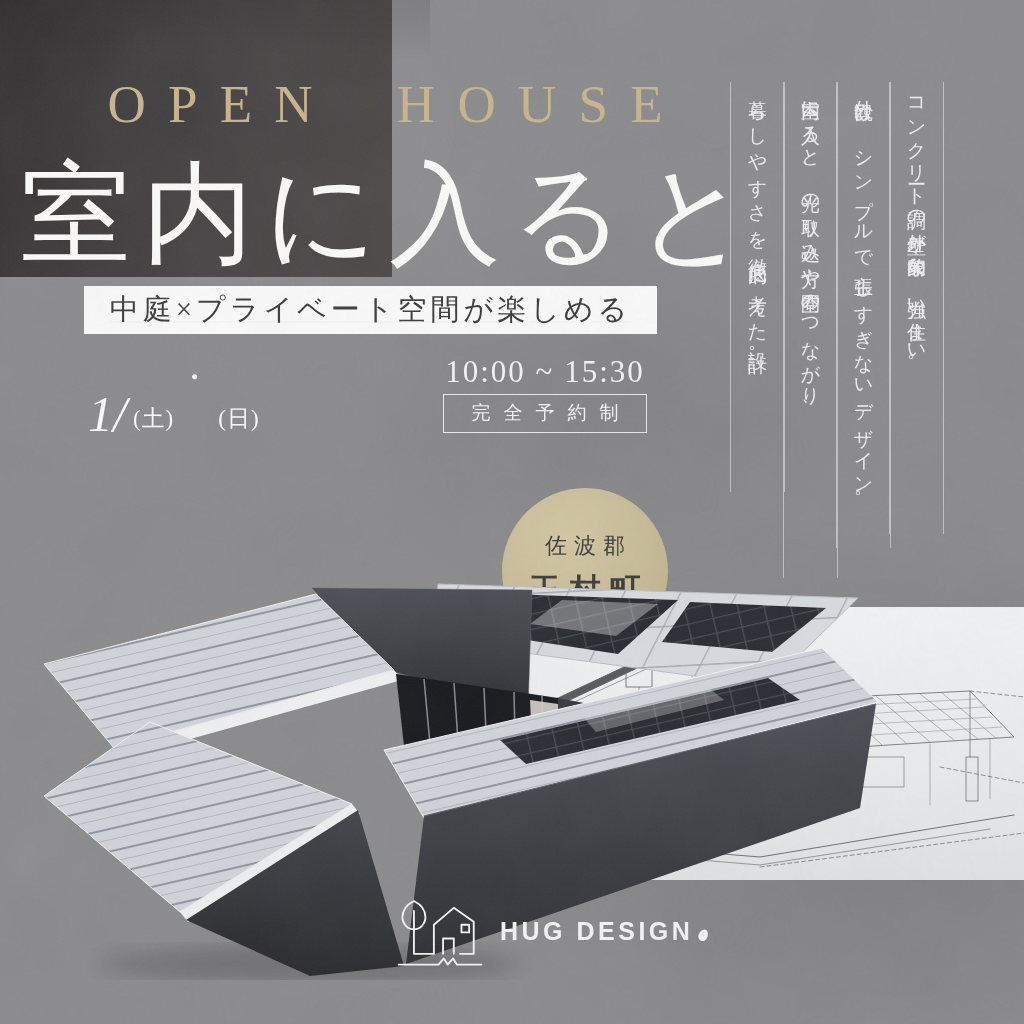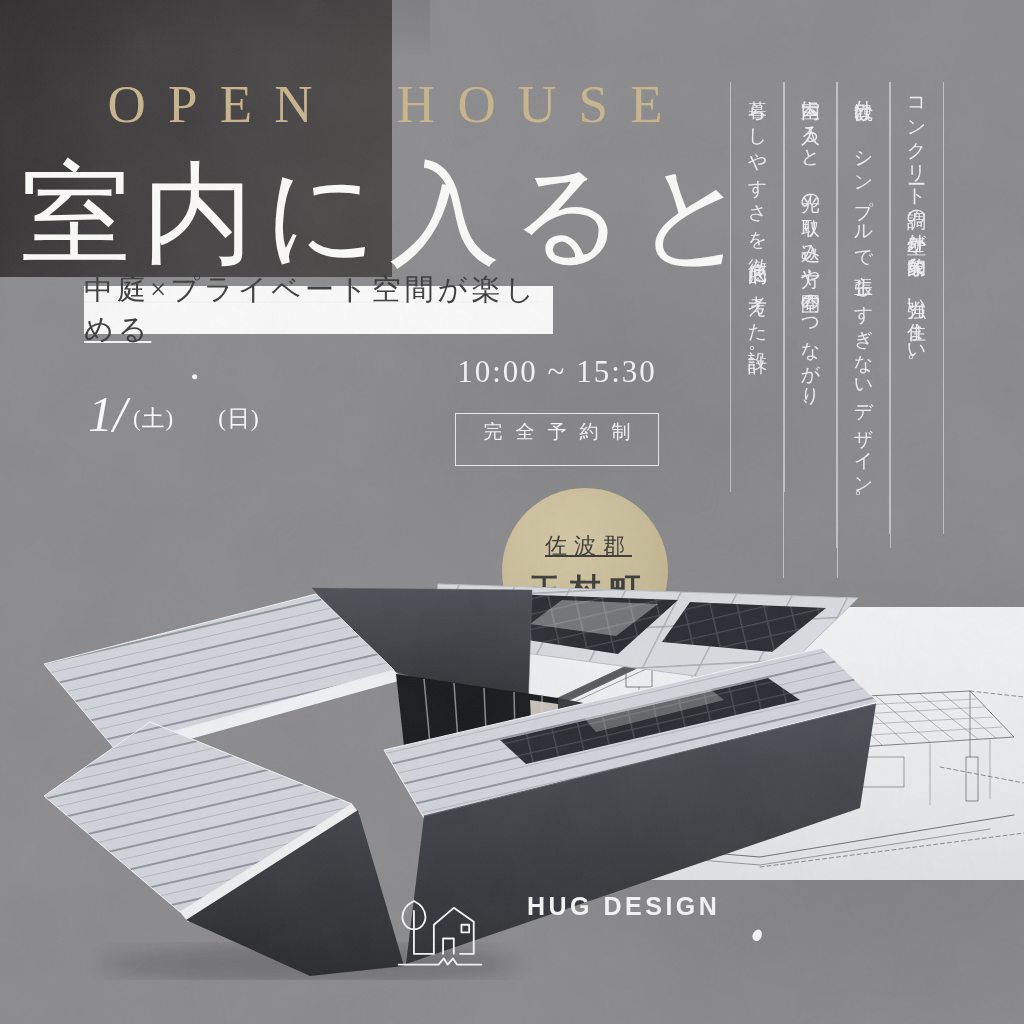--- a/index.html
+++ b/index.html
@@ -24,65 +24,65 @@
     background:linear-gradient(100deg,#343132 0%,#454243 55%,#4b4848 100%);z-index:2;}
   .ground-shadow{left:0;top:888;width:430px;height:60px;
     background:linear-gradient(180deg,rgba(0,0,0,.10),rgba(0,0,0,0));z-index:2;}
   .white-panel{left:430px;top:607px;width:594px;height:273px;
     background:linear-gradient(180deg,#f1f2f3 0%,#e9ebec 55%,#dfe1e2 100%);z-index:3;}
 
   
   .location-circle{left:502px;top:488px;width:166px;height:166px;border-radius:50%;
     background:radial-gradient(120px 120px at 38% 30%, #d2c6a3, #c6ba95 70%, #bfb28c 100%);
     z-index:4;display:flex;flex-direction:column;align-items:center;justify-content:center;
-    color:#3a3a38;text-align:center;text-decoration:underline;}
+    color:#3a3a38;text-align:center;}
   .loc-district{font-size:22px;letter-spacing:7px;text-indent:7px;}
   .loc-town{font-size:31px;letter-spacing:9px;text-indent:9px;margin-top:8px;font-weight:bold;}
 
   
   .house-render{left:10px;top:580px;width:880px;height:400px;z-index:5;}
   .wireframe{position:absolute;inset:0;}
 
   
   .top-content{left:0;top:0;width:770px;text-align:center;z-index:10;}
   .eyebrow{position:absolute;left:0;top:74px;width:770px;
     font-size:53px;letter-spacing:.42em;word-spacing:.5em;text-indent:.42em;
     color:#c7b48c;}
   .main-title{position:absolute;left:0;top:140px;width:770px;
     font-size:111px;letter-spacing:.10em;text-indent:.10em;color:#fafaf8;}
 
-  .subtitle-bar{left:84px;top:286px;width:469px;height:48px;background:#fafafa;
+  .subtitle-bar{left:84px;top:286px;width:573px;height:48px;background:#fafafa;
     display:flex;align-items:center;justify-content:center;z-index:10;text-decoration:underline;}
   .subtitle-bar span{color:#3b3b3b;font-size:29px;letter-spacing:4px;}
 
   
   .date-row{left:88px;top:342px;height:100px;display:flex;align-items:flex-end;z-index:10;color:#fbfbfb;}
   .d-pre{font-size:50px;font-style:italic;line-height:.8;padding-bottom:8px;}
   .d-num{font-size:88px;font-style:italic;line-height:.78;letter-spacing:-2px;}
   .d-small{font-size:23px;padding:0 2px 8px 6px;letter-spacing:1px;}
   .d-dot{font-size:32px;align-self:center;transform:translateY(-14px);padding:0 2px;}
 
-  .time-block{left:455px;top:354px;width:204px;text-align:center;z-index:10;}
+  .time-block{left:443px;top:354px;width:204px;text-align:center;z-index:10;}
   .time-text{font-size:31px;letter-spacing:2px;color:#f3f3f3;white-space:nowrap;}
-  .reserve-box{margin-top:23px;border:1px solid rgba(250,250,250,.85);
-    padding:5px 0 20px 0;font-size:19px;letter-spacing:13px;text-indent:13px;color:#f3f3f3;}
+  .reserve-box{margin-top:4px;border:1px solid rgba(250,250,250,.85);
+    padding:5px 0 6px 0;font-size:19px;letter-spacing:13px;text-indent:13px;color:#f3f3f3;}
 
   
   .vcol{position:absolute;top:82px;width:53px;z-index:10;
     border-left:1px solid rgba(250,250,250,.5);border-right:1px solid rgba(250,250,250,.5);
     display:flex;justify-content:center;}
   .vcol span{writing-mode:vertical-rl;text-orientation:upright;
     font-size:19px;color:#ededee;padding-top:3px;}
   .vcol-0{left:889px;height:452px;} .vcol-0 span{letter-spacing:.5px;}
   .vcol-1{left:836px;height:466px;} .vcol-1 span{letter-spacing:3px;}
   .vcol-2{left:783px;height:496px;} .vcol-2 span{letter-spacing:1.5px;}
   .vcol-3{left:730px;height:410px;} .vcol-3 span{letter-spacing:4px;}
 
   
-  .logo{left:394px;top:898px;display:flex;z-index:10;gap:27px;}
+  .logo{left:394px;top:898px;display:flex;align-items:center;z-index:10;}
   .logo-text{font-family:"Liberation Sans","DejaVu Sans",sans-serif;font-weight:bold;
     font-size:25px;letter-spacing:3.5px;color:#f4f4f4;margin-left:14px;transform:translateY(-6px);}
   .logo-dot{width:9px;height:12px;border-radius:50% 50% 50% 50%/60% 60% 40% 40%;
     background:#f4f4f4;margin-left:5px;transform:rotate(24deg) translateY(-2px);align-self:center;}
 </style>
 </head>
 <body>
 
 <div class="poster">
 

